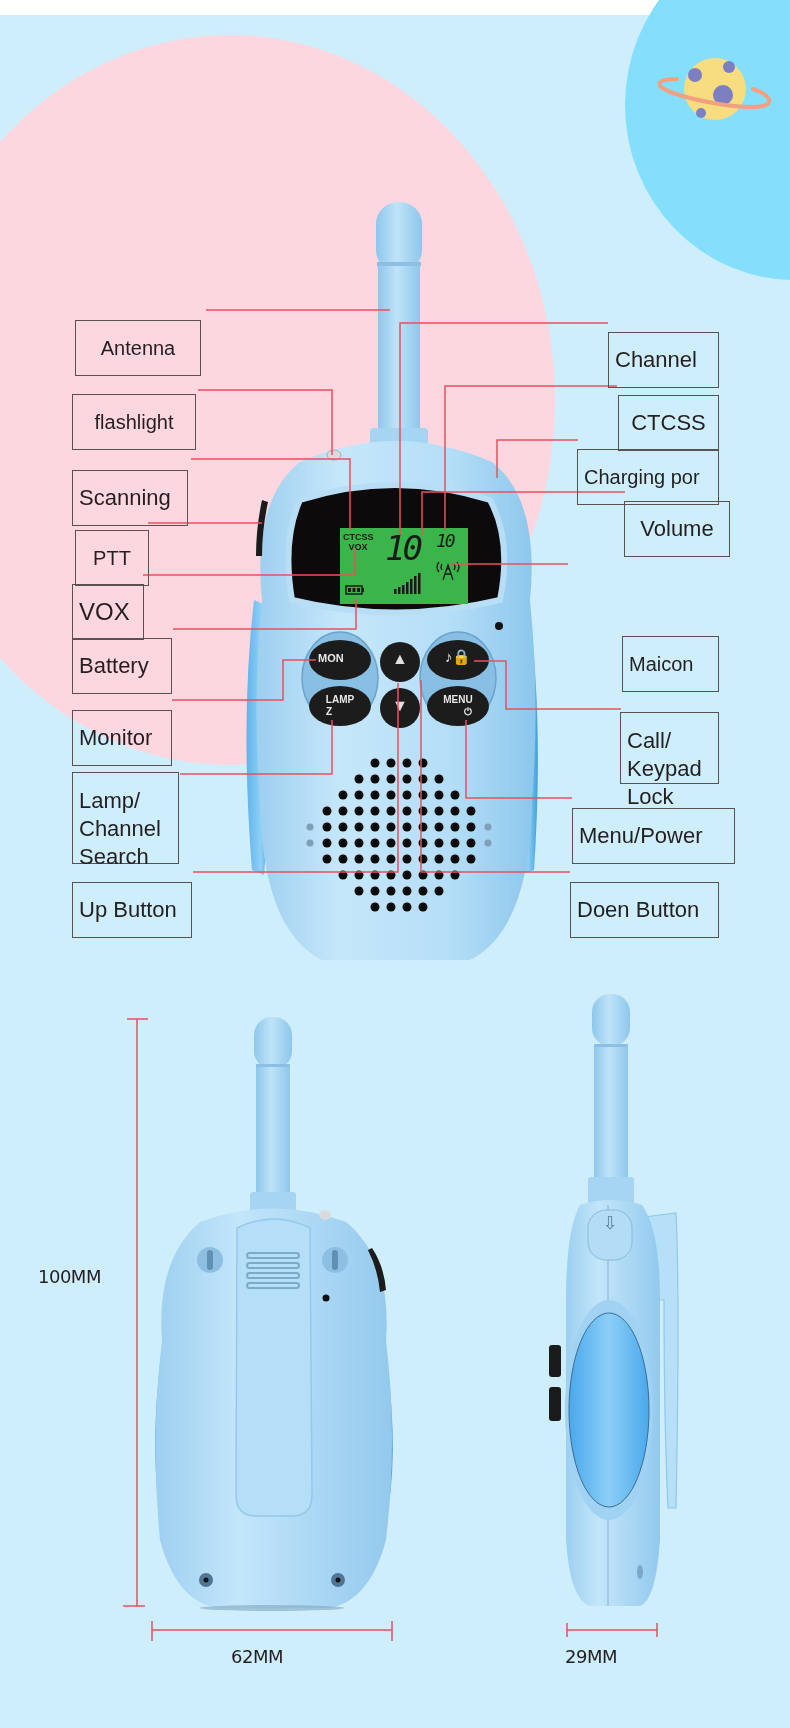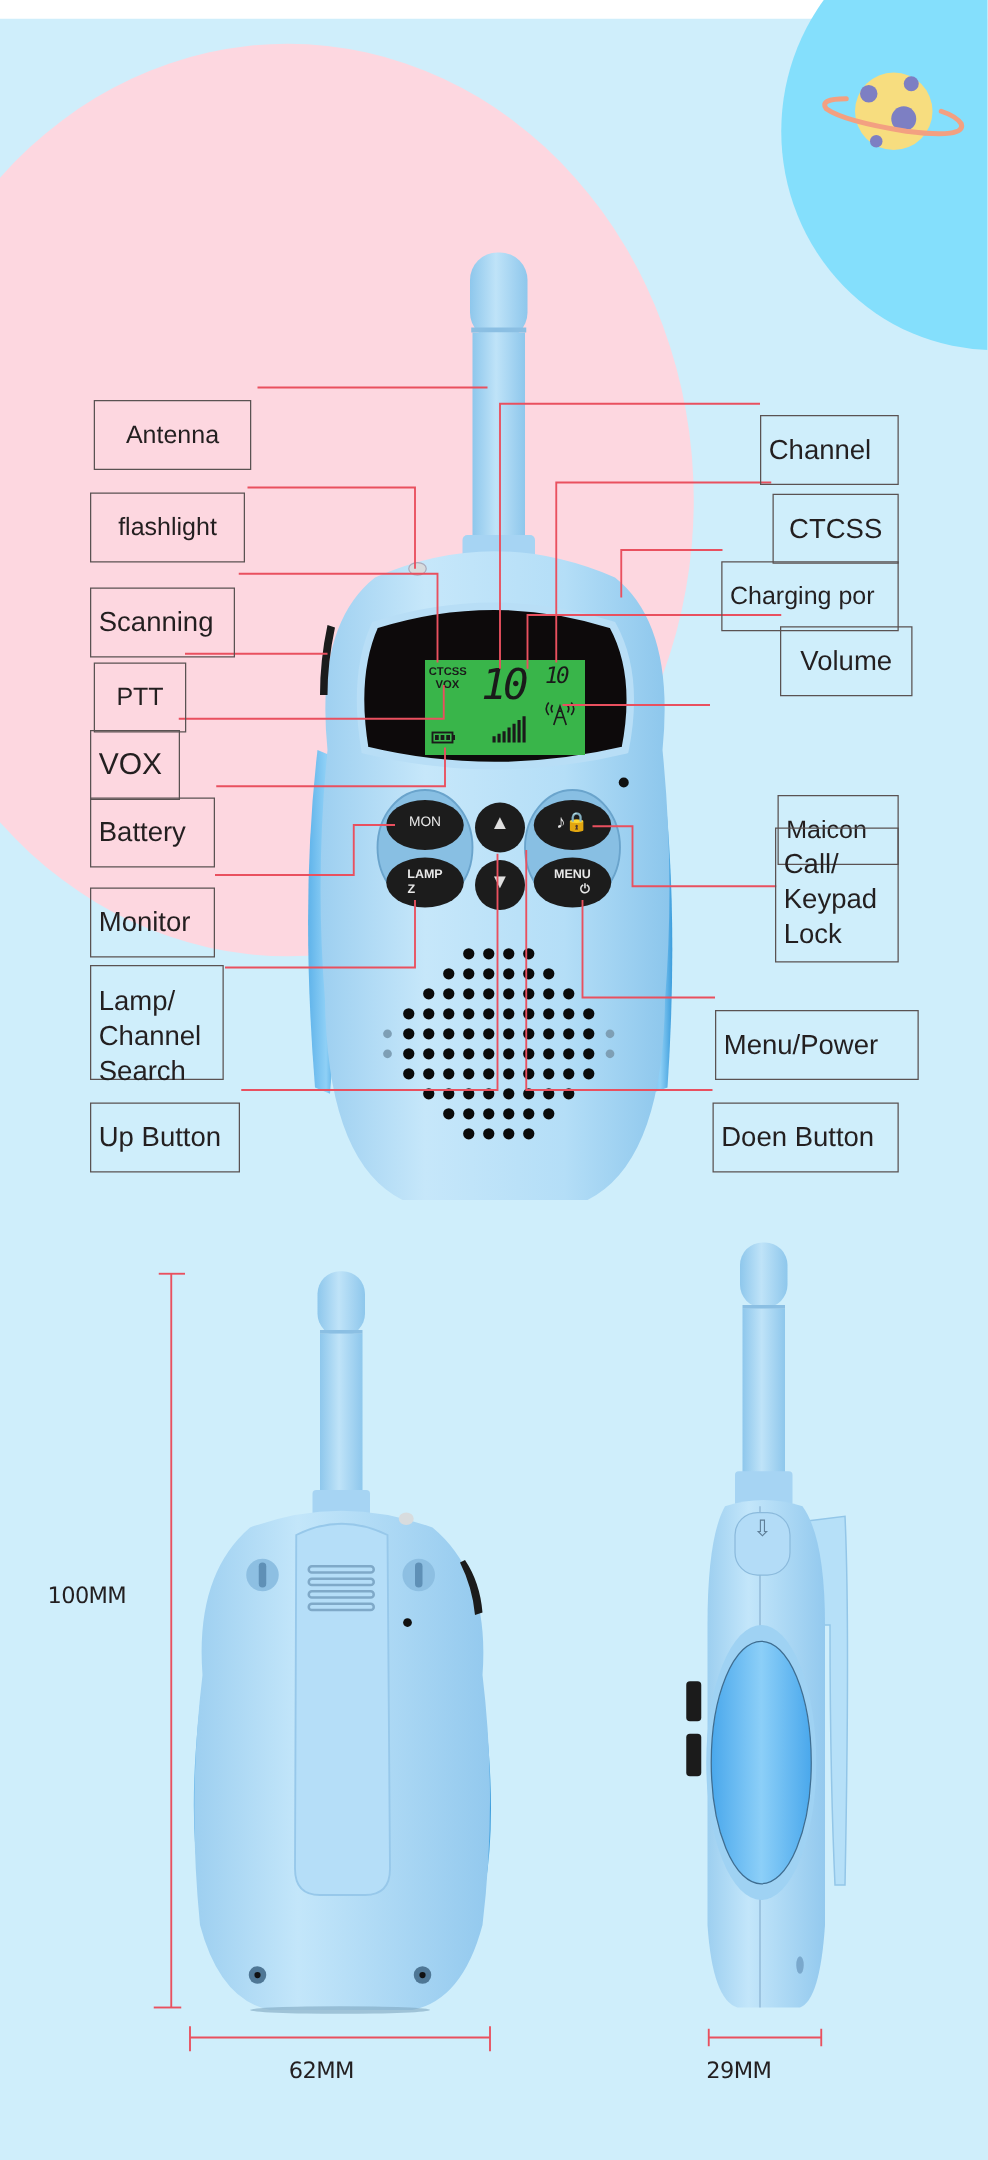--- a/index.html
+++ b/index.html
@@ -196,21 +196,21 @@
     </g>
   </svg>
 
   <div style="position:absolute;left:343px;top:532px;width:30px;text-align:center;font-size:9px;font-weight:700;line-height:10px;color:#1a1a1a">
     <div>CTCSS</div>
     <div>VOX</div>
   </div>
   <div style="position:absolute;left:385px;top:528px;font-family:'DejaVu Sans Mono',monospace;font-style:italic;font-size:34px;line-height:40px;color:#1a1a1a;letter-spacing:-3px">10</div>
   <div style="position:absolute;left:436px;top:530px;font-family:'DejaVu Sans Mono',monospace;font-style:italic;font-size:18px;line-height:22px;color:#1a1a1a;letter-spacing:-2px">10</div>
 
-  <div style="position:absolute;left:318px;top:652px;width:44px;text-align:center;font-size:11px;font-weight:400;color:#e8e8e8">MON</div>
+  <div style="position:absolute;left:318px;top:652px;width:44px;text-align:left;font-size:11px;font-weight:700;color:#e8e8e8">MON</div>
   <div style="position:absolute;left:318px;top:694px;width:44px;text-align:center;font-size:10px;font-weight:700;line-height:12px;color:#e8e8e8">
     <div>LAMP</div>
     <div style="text-align:left;padding-left:8px">Z</div>
   </div>
   <div style="position:absolute;left:388px;top:650px;width:24px;text-align:center;font-size:16px;color:#e0e0e0">▲</div>
   <div style="position:absolute;left:388px;top:697px;width:24px;text-align:center;font-size:16px;color:#e0e0e0">▼</div>
   <div style="position:absolute;left:440px;top:648px;width:36px;text-align:center;font-size:15px;color:#e8e8e8">♪🔒</div>
   <div style="position:absolute;left:436px;top:694px;width:44px;text-align:center;font-size:10px;font-weight:700;line-height:12px;color:#e8e8e8">
     <div>MENU</div>
     <div style="text-align:right;padding-right:8px">⏻</div>
@@ -248,21 +248,21 @@
   <div class="lbl" style="left:72px;top:610px;width:100px">Battery</div>
   <div class="lbl" style="left:72px;top:682px;width:100px">Monitor</div>
   <div class="lbl multi" style="left:72px;top:744px;width:107px;height:92px">Lamp/ Channel Search</div>
   <div class="lbl" style="left:72px;top:854px;width:120px">Up Button</div>
 
   <div class="lbl" style="left:608px;top:304px;width:111px;text-align:left">Channel</div>
   <div class="lbl" style="left:618px;top:367px;width:101px;text-align:center">CTCSS</div>
   <div class="lbl sm" style="left:577px;top:421px;width:142px">Charging por</div>
   <div class="lbl" style="left:624px;top:473px;width:106px;text-align:center">Volume</div>
   <div class="lbl sm" style="left:622px;top:608px;width:97px">Maicon</div>
-  <div class="lbl multi" style="left:620px;top:634px;width:99px;height:108px">Call/ Keypad Lock</div>
+  <div class="lbl multi" style="left:620px;top:684px;width:99px;height:72px">Call/ Keypad Lock</div>
   <div class="lbl" style="left:572px;top:780px;width:163px">Menu/Power</div>
   <div class="lbl" style="left:570px;top:854px;width:149px">Doen Button</div>
 
   <svg style="position:absolute;left:0;top:990px;width:790px;height:738px" viewBox="0 990 790 738">
     <defs>
       <linearGradient id="bodyGrad2" x1="0" x2="1">
         <stop offset="0" stop-color="#9dcff0"></stop>
         <stop offset="0.35" stop-color="#c3e6fa"></stop>
         <stop offset="1" stop-color="#93c9ee"></stop>
       </linearGradient>

